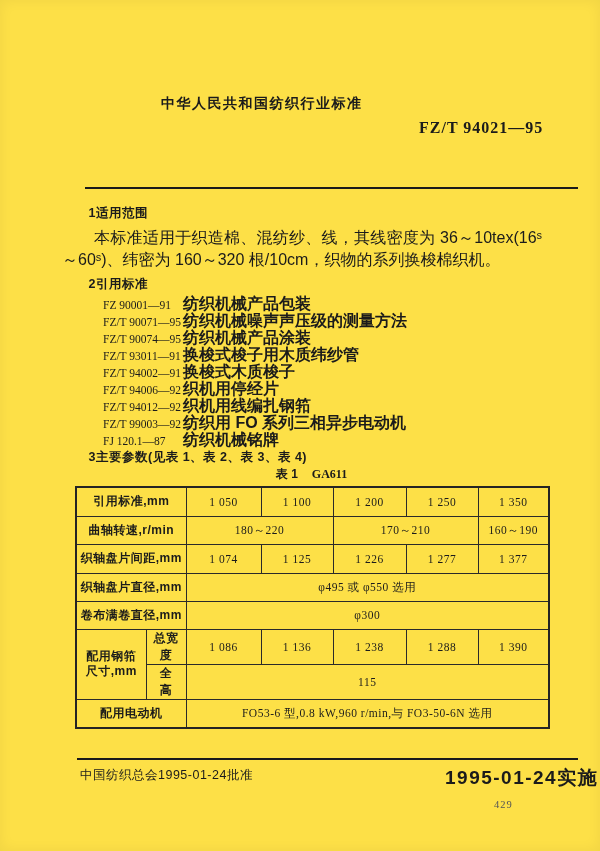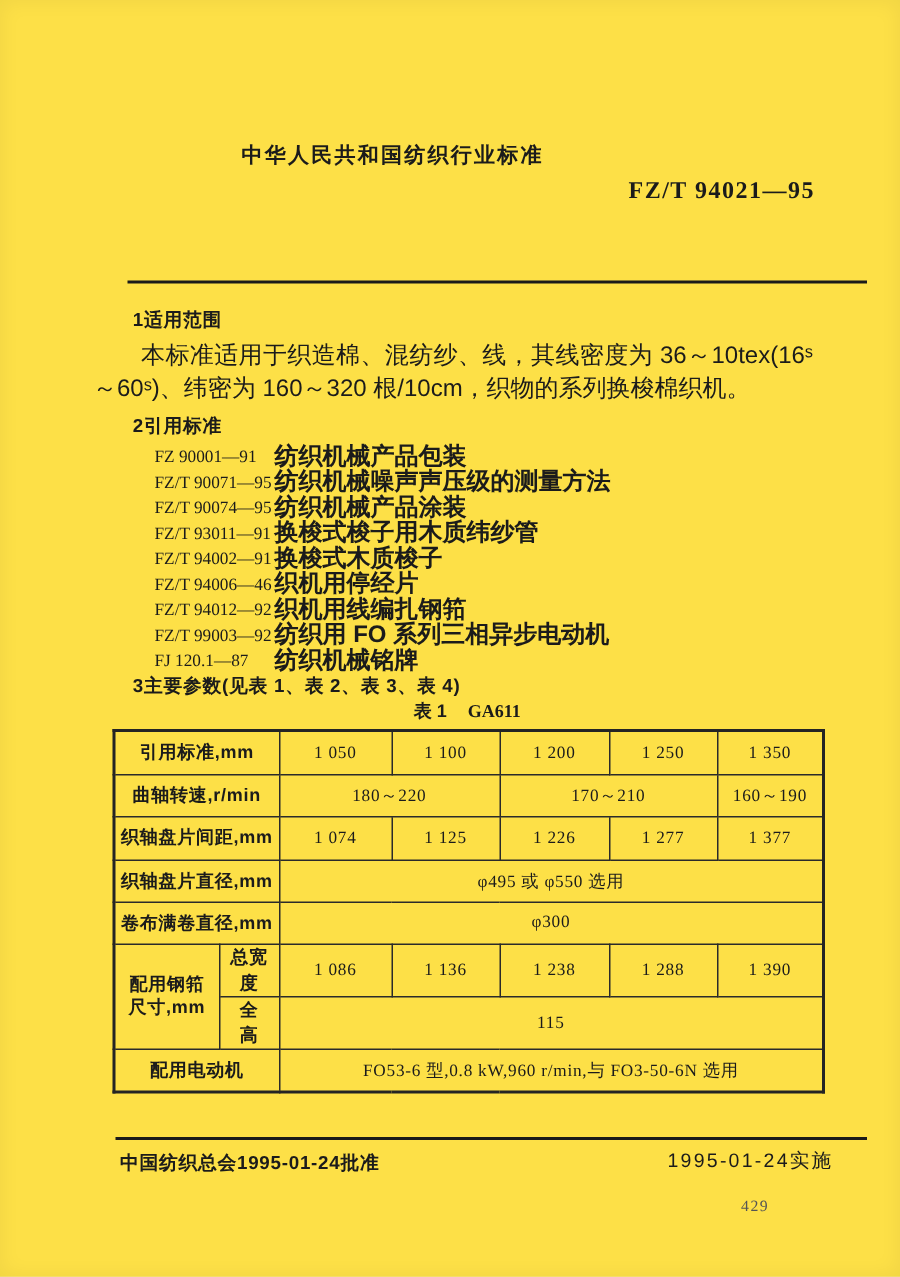--- a/index.html
+++ b/index.html
@@ -72,25 +72,25 @@
   }
   td.lbl{font-size:12px;font-weight:bold;letter-spacing:0.5px;}
   td.val{
     font-family:"Liberation Serif", serif;
     font-size:11.5px;letter-spacing:0.5px;
   }
   .reed-lbl div{line-height:15px;}
   .footer-rule{left:77px;top:758px;width:501px;height:2px;}
   .footer-left{
     left:80px;top:767px;
-    font-size:12.5px;font-weight:bold;letter-spacing:0.5px;
+    font-size:12.5px;font-weight:normal;letter-spacing:0.5px;
   }
   .footer-right{
     left:445px;top:765px;
-    font-size:13px;font-weight:normal;letter-spacing:1.5px;
+    font-size:19px;font-weight:bold;letter-spacing:1.5px;
   }
   .page-num{
     left:494px;top:799px;
     font-size:10.5px;color:#555;
     font-family:"Liberation Serif", serif;letter-spacing:1px;
   }
 </style>
 </head>
 <body>
 
@@ -124,21 +124,21 @@
     </div>
     <div class="ref-item">
       <span class="ref-code">FZ/T 93011—91</span>
       <span class="ref-title">换梭式梭子用木质纬纱管</span>
     </div>
     <div class="ref-item">
       <span class="ref-code">FZ/T 94002—91</span>
       <span class="ref-title">换梭式木质梭子</span>
     </div>
     <div class="ref-item">
-      <span class="ref-code">FZ/T 94006—46</span>
+      <span class="ref-code">FZ/T 94006—92</span>
       <span class="ref-title">织机用停经片</span>
     </div>
     <div class="ref-item">
       <span class="ref-code">FZ/T 94012—92</span>
       <span class="ref-title">织机用线编扎钢筘</span>
     </div>
     <div class="ref-item">
       <span class="ref-code">FZ/T 99003—92</span>
       <span class="ref-title">纺织用 FO 系列三相异步电动机</span>
     </div>

